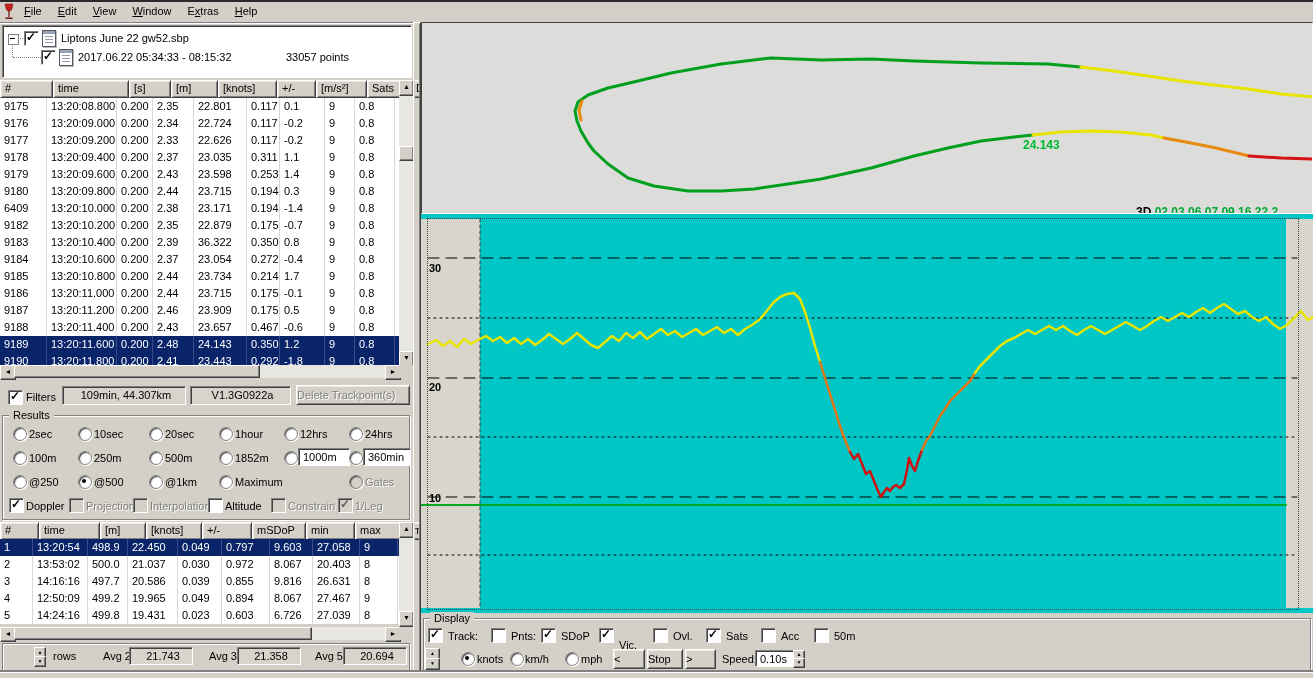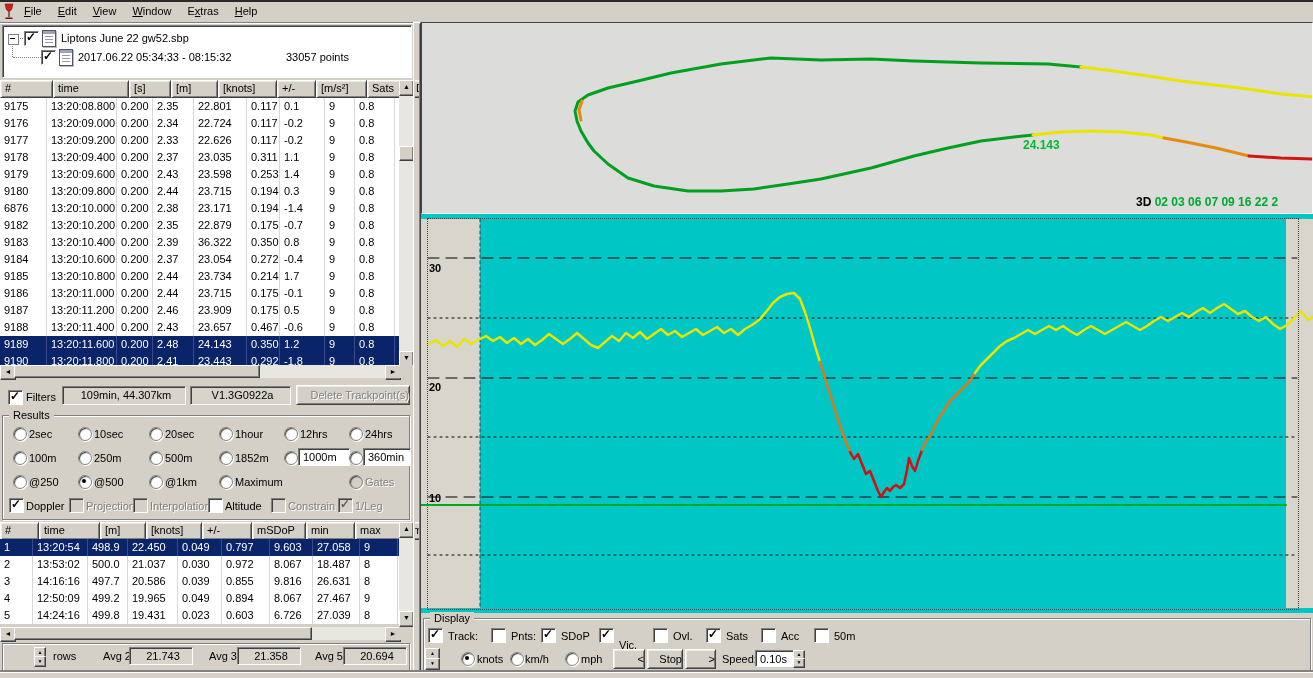--- a/index.html
+++ b/index.html
@@ -3,21 +3,21 @@
 <meta charset="utf-8">
 <style>
   html,body{margin:0;padding:0;}
   body{width:1313px;height:678px;position:relative;background:#d4d0c8;
        font-family:"Liberation Sans",sans-serif;font-size:11px;color:#000;overflow:hidden;}
   .abs{position:absolute;}
   .sunken{border:1px solid;border-color:#808080 #fff #fff #808080;box-shadow:inset 1px 1px 0 #404040;}
   .raised{border:1px solid;border-color:#fff #404040 #404040 #fff;box-shadow:inset 1px 1px 0 #d4d0c8,inset -1px -1px 0 #808080;}
   .etched{border:1px solid #808080;box-shadow:1px 1px 0 #fff,inset 1px 1px 0 #fff;}
   .btn{background:#d4d0c8;border:1px solid;border-color:#fff #404040 #404040 #fff;
-       box-shadow:inset 1px 1px 0 #ece9e2,inset -1px -1px 0 #808080;text-align:right;cursor:default;}
+       box-shadow:inset 1px 1px 0 #ece9e2,inset -1px -1px 0 #808080;text-align:left;cursor:default;}
   .btn.disabled{color:#808080;text-shadow:1px 1px 0 #fff;}
   .sbtn{background:#d4d0c8;border:1px solid;border-color:#fff #404040 #404040 #fff;
         box-shadow:inset -1px -1px 0 #808080;font-size:7px;line-height:11px;text-align:center;color:#000;}
   .chk{width:13px;height:13px;background:#fff;border:1px solid;border-color:#808080 #fff #fff #808080;
        box-shadow:inset 1px 1px 0 #404040;position:absolute;}
   .chk.on::after{content:"✓";position:absolute;left:1px;top:-2px;font-size:12px;font-weight:bold;color:#000;}
   .chk.dis{background:#d4d0c8;}
   .chk.dis.on::after{color:#606060;}
   .rad{width:12px;height:12px;border-radius:50%;background:#fff;border:1px solid #808080;
        box-shadow:inset 1px 1px 1px #404040, 1px 1px 0 #fff;position:absolute;}
@@ -168,21 +168,21 @@
         <span class="cell tc1">13:20:09.800</span>
         <span class="cell tc2">0.200</span>
         <span class="cell tc3">2.44</span>
         <span class="cell tc4">23.715</span>
         <span class="cell tc5">0.194</span>
         <span class="cell tc6">0.3</span>
         <span class="cell tc7">9</span>
         <span class="cell tc8">0.8</span>
       </div>
       <div class="trow">
-        <span class="cell tc0">6876</span>
+        <span class="cell tc0">6409</span>
         <span class="cell tc1">13:20:10.000</span>
         <span class="cell tc2">0.200</span>
         <span class="cell tc3">2.38</span>
         <span class="cell tc4">23.171</span>
         <span class="cell tc5">0.194</span>
         <span class="cell tc6">-1.4</span>
         <span class="cell tc7">9</span>
         <span class="cell tc8">0.8</span>
       </div>
       <div class="trow">
@@ -385,21 +385,21 @@
         <span class="cell rc8">9</span>
       </div>
       <div class="trow">
         <span class="cell rc0">2</span>
         <span class="cell rc1">13:53:02</span>
         <span class="cell rc2">500.0</span>
         <span class="cell rc3">21.037</span>
         <span class="cell rc4">0.030</span>
         <span class="cell rc5">0.972</span>
         <span class="cell rc6">8.067</span>
-        <span class="cell rc7">18.487</span>
+        <span class="cell rc7">20.403</span>
         <span class="cell rc8">8</span>
       </div>
       <div class="trow">
         <span class="cell rc0">3</span>
         <span class="cell rc1">14:16:16</span>
         <span class="cell rc2">497.7</span>
         <span class="cell rc3">20.586</span>
         <span class="cell rc4">0.039</span>
         <span class="cell rc5">0.855</span>
         <span class="cell rc6">9.816</span>
@@ -461,21 +461,21 @@
 <div class="abs" id="map-panel">
   <svg id="map-svg" width="890" height="190">
       <polyline points="659,44 626,41 559,40 492,38 449,36 399,37 349,35 299,41 249,50 216,58 186,65 166,72 156,79 153,88 155,98 159,108 166,120 172,128 186,141 206,155 232,163 266,168 299,168 332,166 366,161 399,156 449,145 492,133 526,125 559,118 592,114 611,112" fill="none" stroke="#00a01e" stroke-width="3" stroke-linejoin="round" stroke-linecap="round"></polyline>
       <polyline points="160,78 157,87 159,97" fill="none" stroke="#e88a10" stroke-width="3" stroke-linejoin="round" stroke-linecap="round"></polyline>
       <polyline points="659,44 692,48 726,53 759,58 792,62 826,66 859,71 892,74" fill="none" stroke="#e9e500" stroke-width="3" stroke-linejoin="round" stroke-linecap="round"></polyline>
       <polyline points="611,112 639,109 669,108 699,109 729,112 742,115" fill="none" stroke="#e9e500" stroke-width="3" stroke-linejoin="round" stroke-linecap="round"></polyline>
       <polyline points="742,115 764,119 794,125 827,133" fill="none" stroke="#e88a10" stroke-width="3" stroke-linejoin="round" stroke-linecap="round"></polyline>
       <polyline points="827,133 859,135 892,136" fill="none" stroke="#d41414" stroke-width="3" stroke-linejoin="round" stroke-linecap="round"></polyline>
     </svg>
   <div class="abs" id="map-speed-label" style="left: 601px; top: 115px; font-weight: bold; font-size: 12px; color: rgb(0, 187, 48);">24.143</div>
-  <div class="abs" style="left:714px;top:172px;font-weight:bold;font-size:12px;white-space:nowrap;">
+  <div class="abs" style="left:714px;top:182px;font-weight:bold;font-size:12px;white-space:nowrap;">
     <span id="sats-prefix" style="color: rgb(0, 0, 0);">3D</span>
     <span id="sats-list" style="color: rgb(0, 168, 50);"> 02 03 06 07 09 16 22 2</span>
   </div>
 </div>
 
 <div class="abs" id="graph-panel">
   <div class="abs" id="graph-cyan" style="left: 0px; top: 0px; width: 892px; height: 399px; background: rgb(0, 198, 198);"></div>
   <div class="abs" id="graph-margin-left" style="left: 0px; top: 5px; width: 59px; height: 389px; background: rgb(216, 213, 205);"></div>
   <div class="abs" id="graph-margin-right" style="left: 865px; top: 5px; width: 27px; height: 389px; background: rgb(216, 213, 205);"></div>
   <svg id="graph-svg" width="892" height="399" style="position:absolute;left:0;top:0;">

